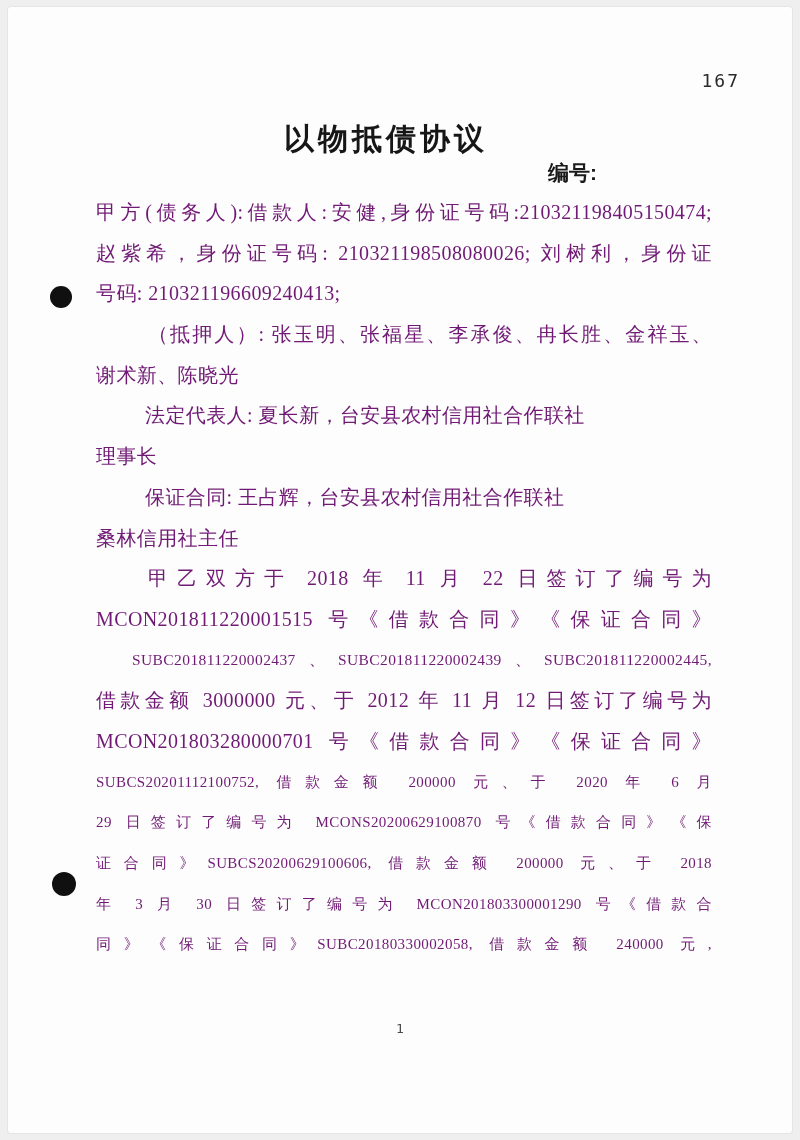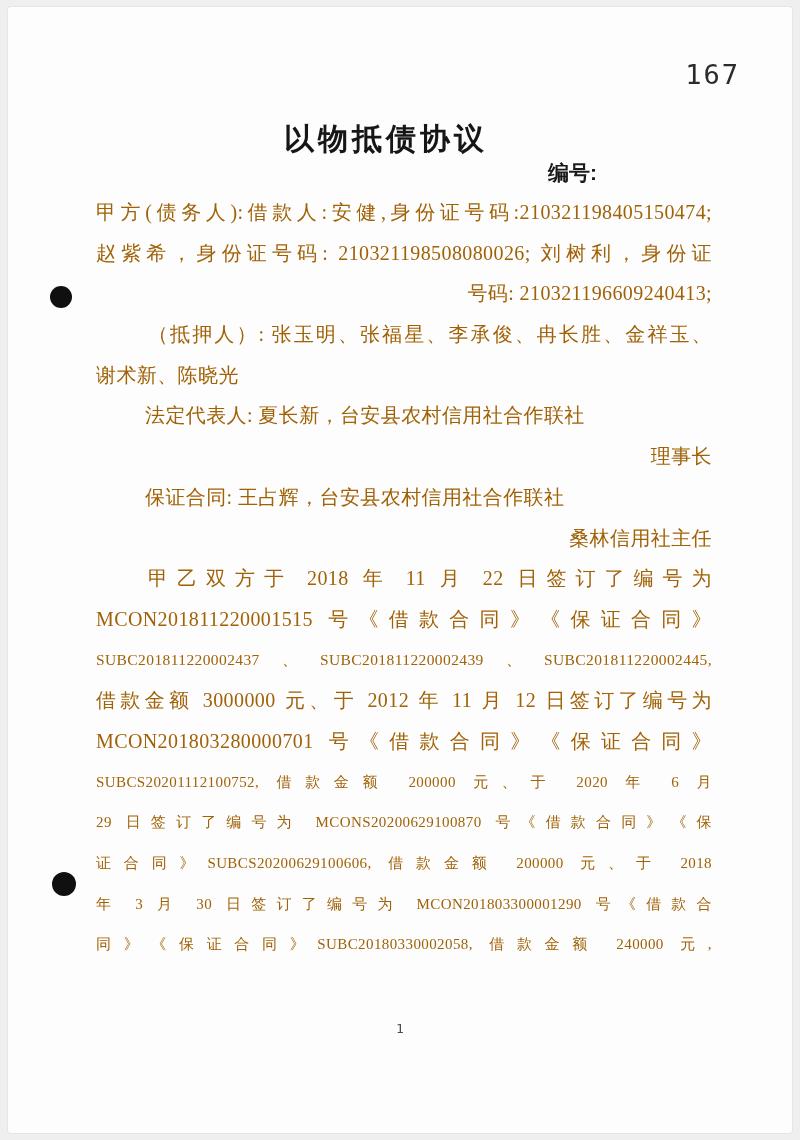--- a/index.html
+++ b/index.html
@@ -17,23 +17,23 @@
   .page {
     position: absolute;
     left: 8px; top: 7px;
     width: 784px; height: 1126px;
     background: #fdfdfd;
     border-radius: 3px;
     box-shadow: 0 0 0 1px rgba(0,0,0,0.04);
   }
   .corner-num {
     position: absolute;
-    top: 52px; right: 52px;
+    top: 63px; right: 52px;
     font-family: "DejaVu Sans Mono", monospace;
-    font-size: 27px;
+    font-size: 18px;
     letter-spacing: 2px;
     color: #2b2b2b;
   }
   .title {
     position: absolute;
     top: 112px; left: 0; right: 0;
     text-align: center;
     transform: translateX(-14px);
     font-family: "Liberation Sans", "DejaVu Sans", sans-serif;
     font-weight: 700;
@@ -46,34 +46,34 @@
     top: 152px; left: 540px;
     font-family: Liberation Sans, sans-serif;
     font-weight: 700;
     font-size: 21px;
     color: #1a1a1a;
   }
   .content {
     position: absolute;
     top: 185px; left: 0; right: 0;
     padding: 0 80px 0 88px;
-    color: #a16207;
+    color: #701a75;
     font-size: 20px;
   }
   .line {
     height: 40.7px;
     line-height: 40.7px;
     white-space: pre-wrap;
     letter-spacing: 0.4px;
   }
   .j  { text-align: justify; text-align-last: justify; }
-  .c  { text-align: right; }
+  .c  { text-align: left; }
   .ind  { text-indent: 52px; }
   .ind2 { text-indent: 49px; }
-  .small { font-size: 15.5px; }
+  .small { font-size: 15.5px; margin-left: 36px; }
   .num   { font-size: 15px; }
   .hole {
     position: absolute;
     background: #101010;
     border-radius: 50%;
   }
   .hole-top { left: 42px; top: 279px; width: 22px; height: 22px; }
   .hole-bottom { left: 44px; top: 865px; width: 24px; height: 24px; }
   .footer-num {
     position: absolute;

